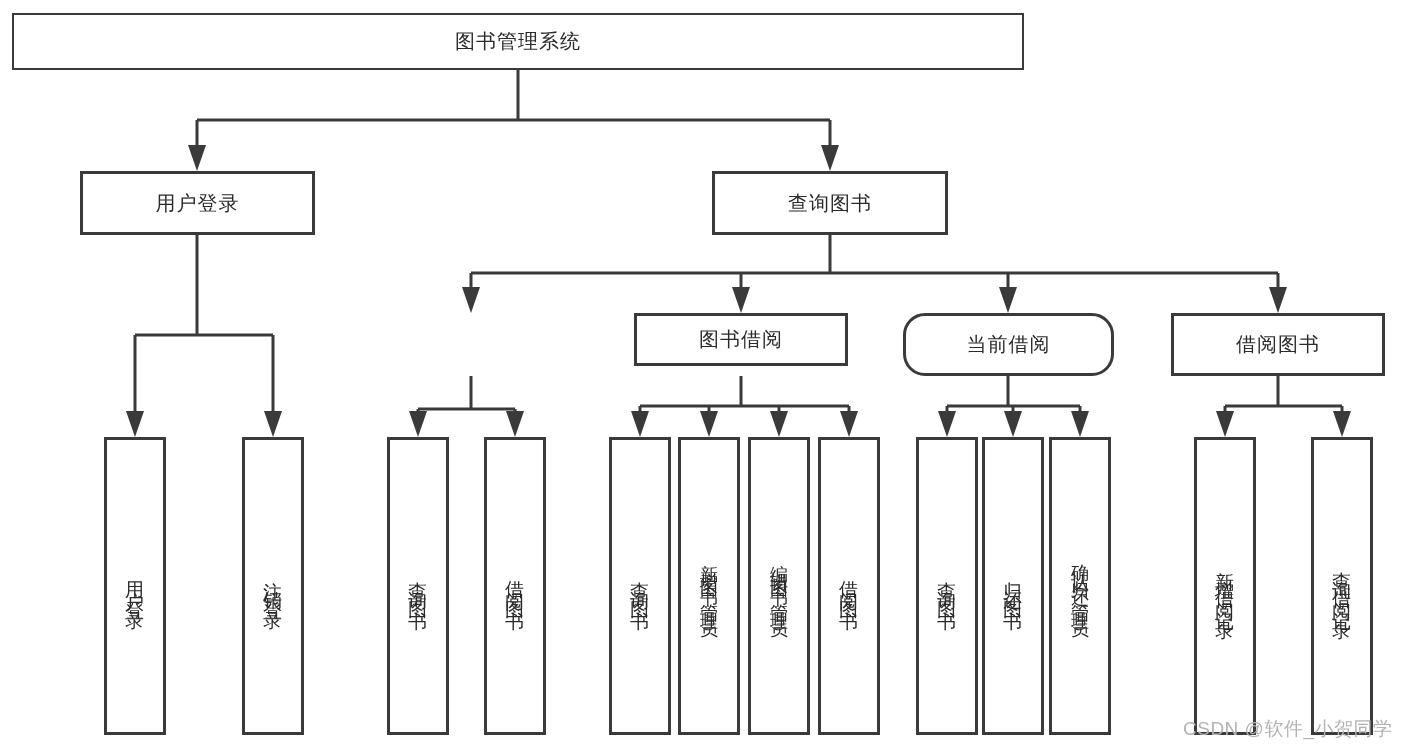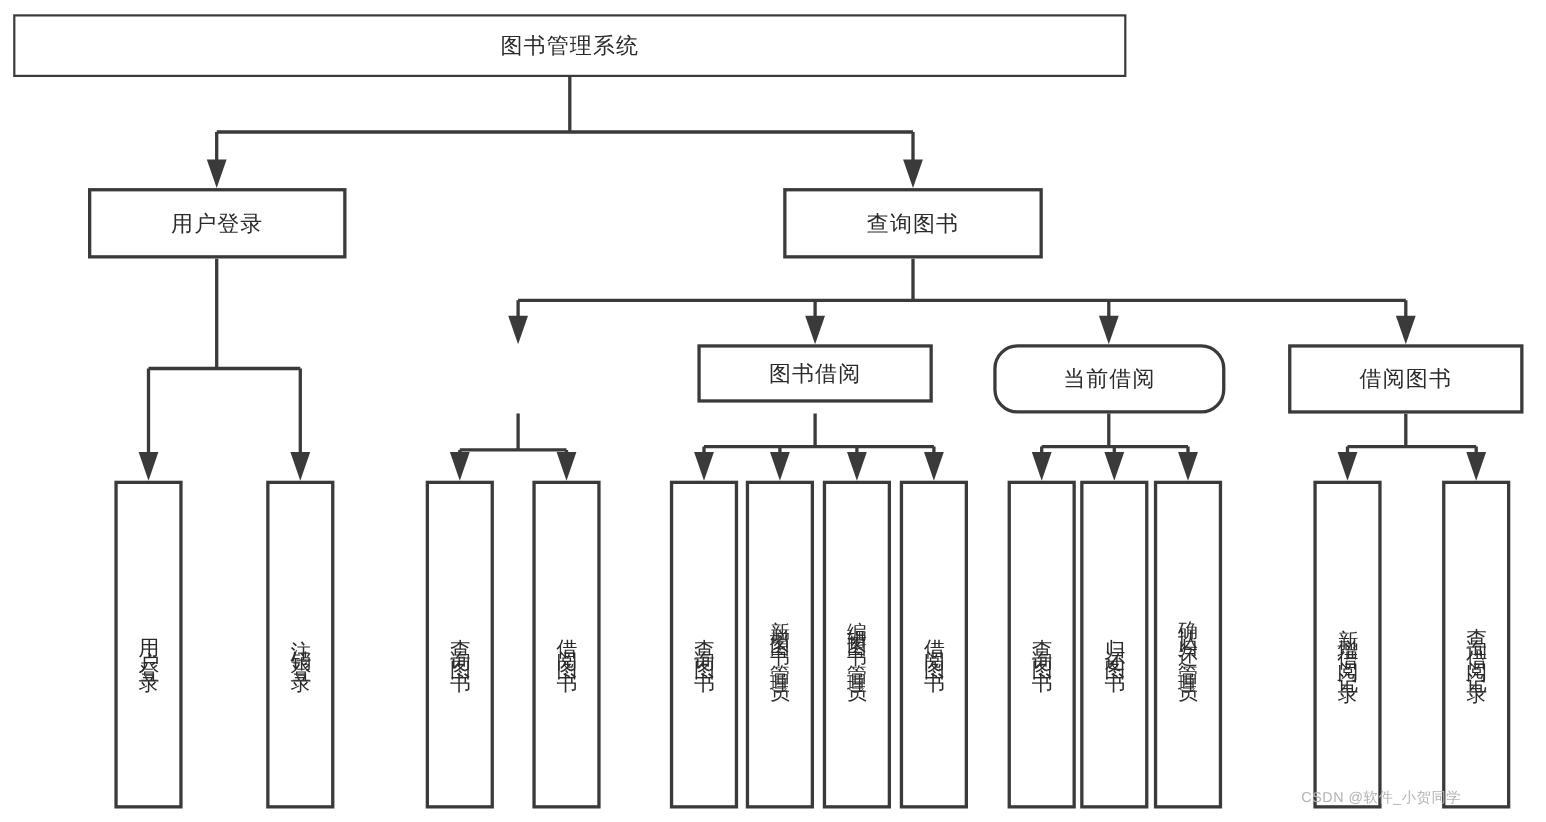--- a/index.html
+++ b/index.html
@@ -35,21 +35,21 @@
     writing-mode:vertical-rl;
     text-orientation:mixed;
     font-size:19px;color:#2a2a2a;
     letter-spacing:10px;
     line-height:1;
     white-space:nowrap;
   }
   .leaf.long .vtext{letter-spacing:8px;font-size:18px;}
   #watermark{
     position:absolute;left:1183px;top:716px;
-    font-size:13px;color:#b3b3b3;
+    font-size:19px;color:#b3b3b3;
     letter-spacing:0.5px;
     z-index:3;
     white-space:nowrap;
   }
 </style>
 </head>
 <body>
 
 <div id="stage">
 

